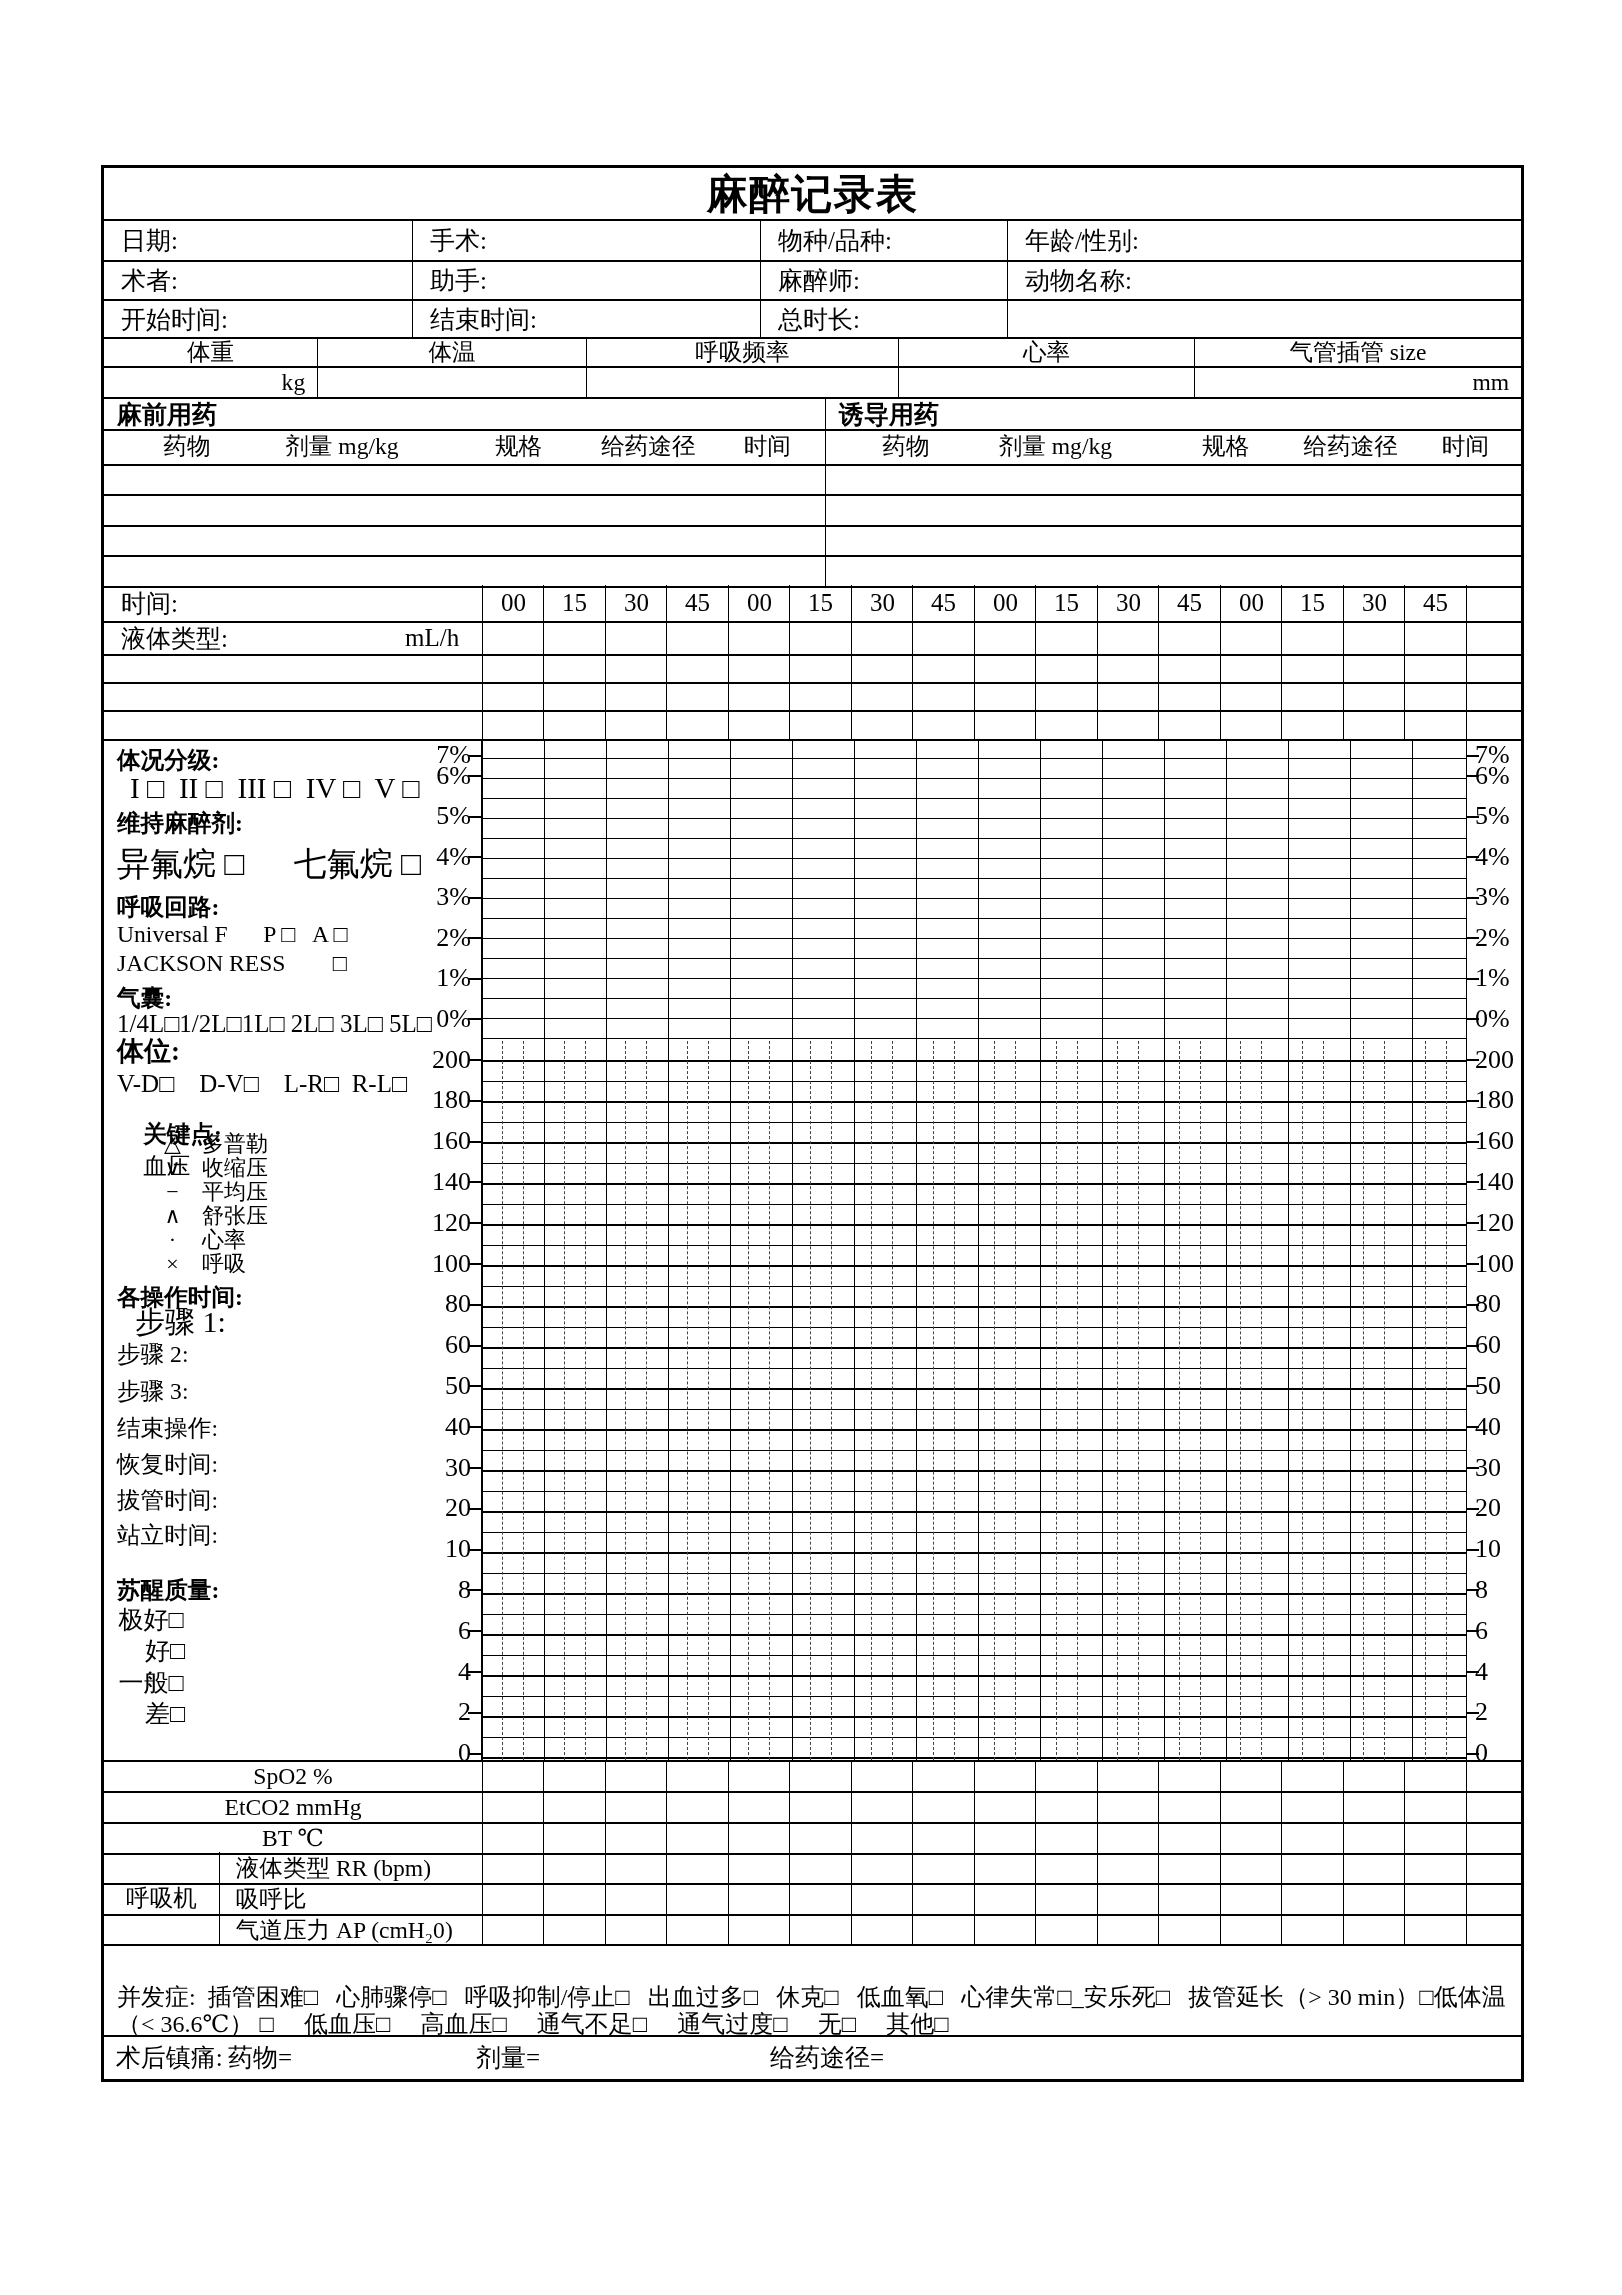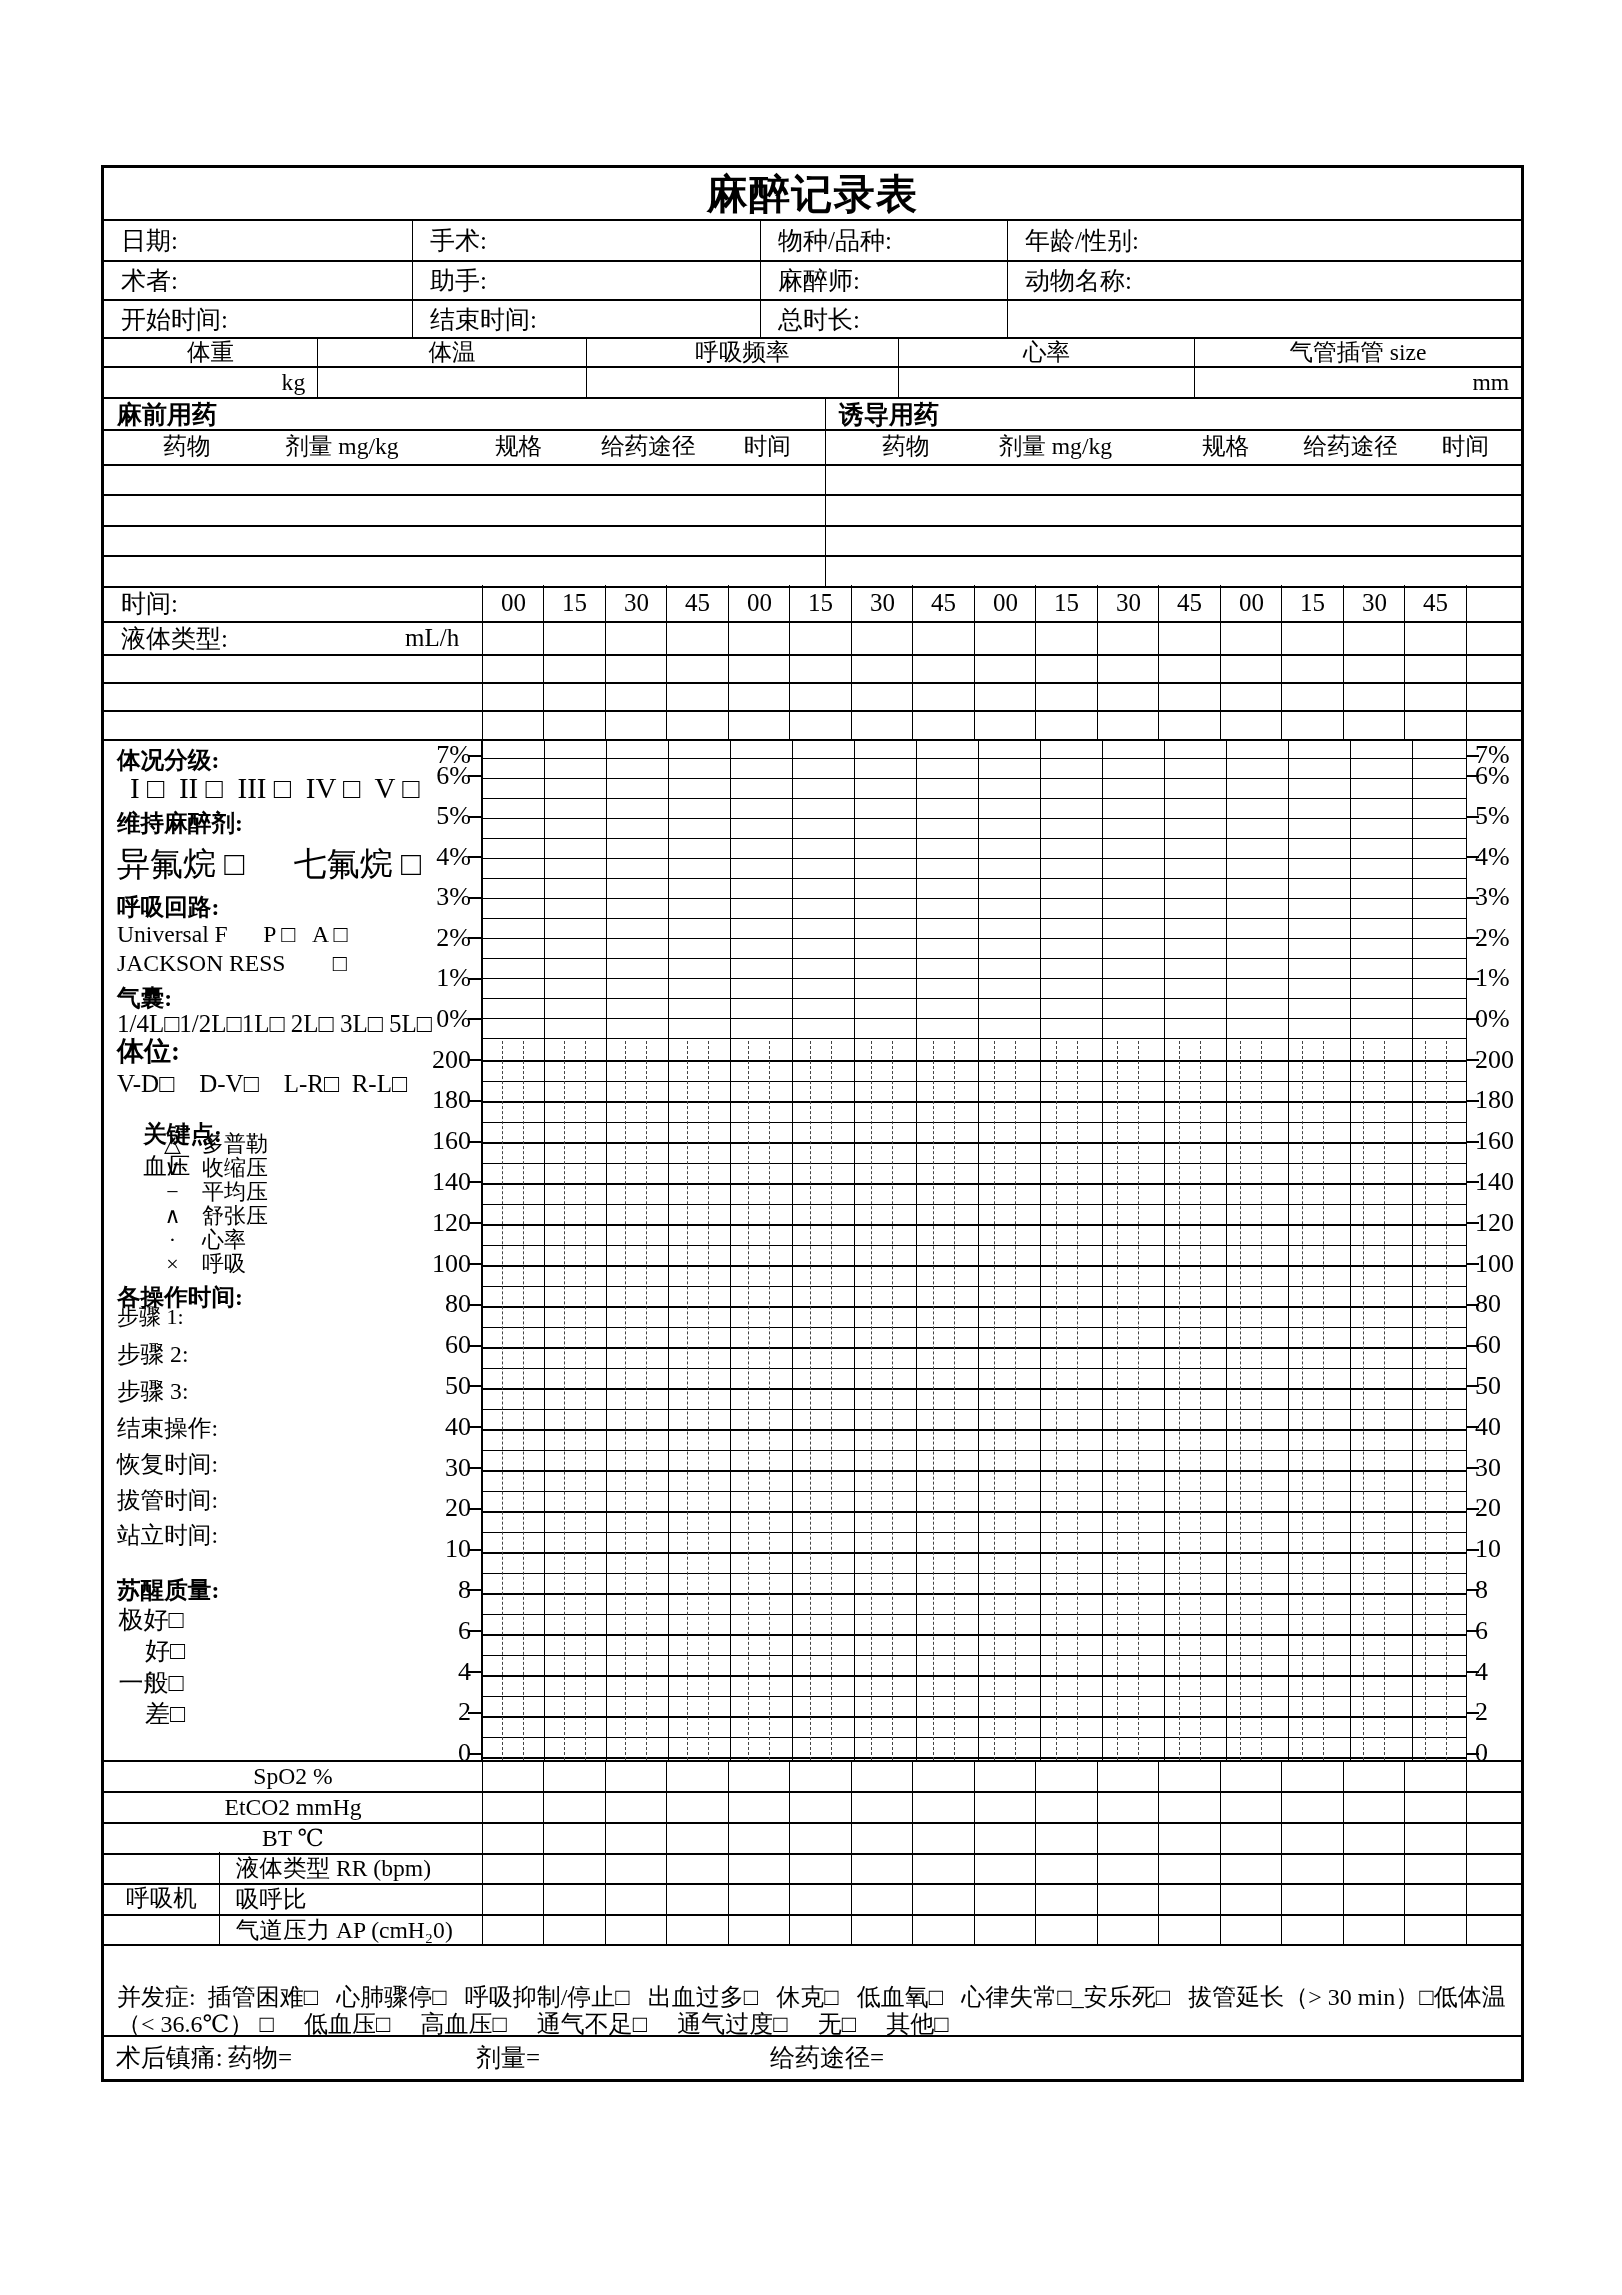--- a/index.html
+++ b/index.html
@@ -307,21 +307,21 @@
         <div id="legend" style="position:absolute;left:39px;top:393px;font-size:22px;line-height:24px;">
             <div><span style="display: inline-block; width: 59px; text-align: center;">△</span><span>多普勒</span></div>
             <div><span style="display: inline-block; width: 59px; text-align: center;">∨</span><span>收缩压</span></div>
             <div><span style="display: inline-block; width: 59px; text-align: center;">−</span><span>平均压</span></div>
             <div><span style="display: inline-block; width: 59px; text-align: center;">∧</span><span>舒张压</span></div>
             <div><span style="display: inline-block; width: 59px; text-align: center;">·</span><span>心率</span></div>
             <div><span style="display: inline-block; width: 59px; text-align: center;">×</span><span>呼吸</span></div>
           </div>
         <div class="lp bold" style="top:542px;font-size:23.6px">各操作时间:</div>
         <div id="steps">
-            <div class="lp" style="top: 563px; font-size: 22px;">步骤 1:</div>
+            <div class="lp" style="top: 563px; font-size: 30px; margin-left: 18px;">步骤 1:</div>
             <div class="lp" style="top: 599px; font-size: 23.6px;">步骤 2:</div>
             <div class="lp" style="top: 636px; font-size: 23.6px;">步骤 3:</div>
             <div class="lp" style="top: 673px; font-size: 23.6px;">结束操作:</div>
             <div class="lp" style="top: 709px; font-size: 23.6px;">恢复时间:</div>
             <div class="lp" style="top: 745px; font-size: 23.6px;">拔管时间:</div>
             <div class="lp" style="top: 780px; font-size: 23.6px;">站立时间:</div>
           </div>
         <div class="lp bold" style="top:835px;font-size:23.6px">苏醒质量:</div>
         <div id="quality">
             <div class="lp" style="top: 864px; left: 14.4px; font-size: 25px;">极好□</div>

